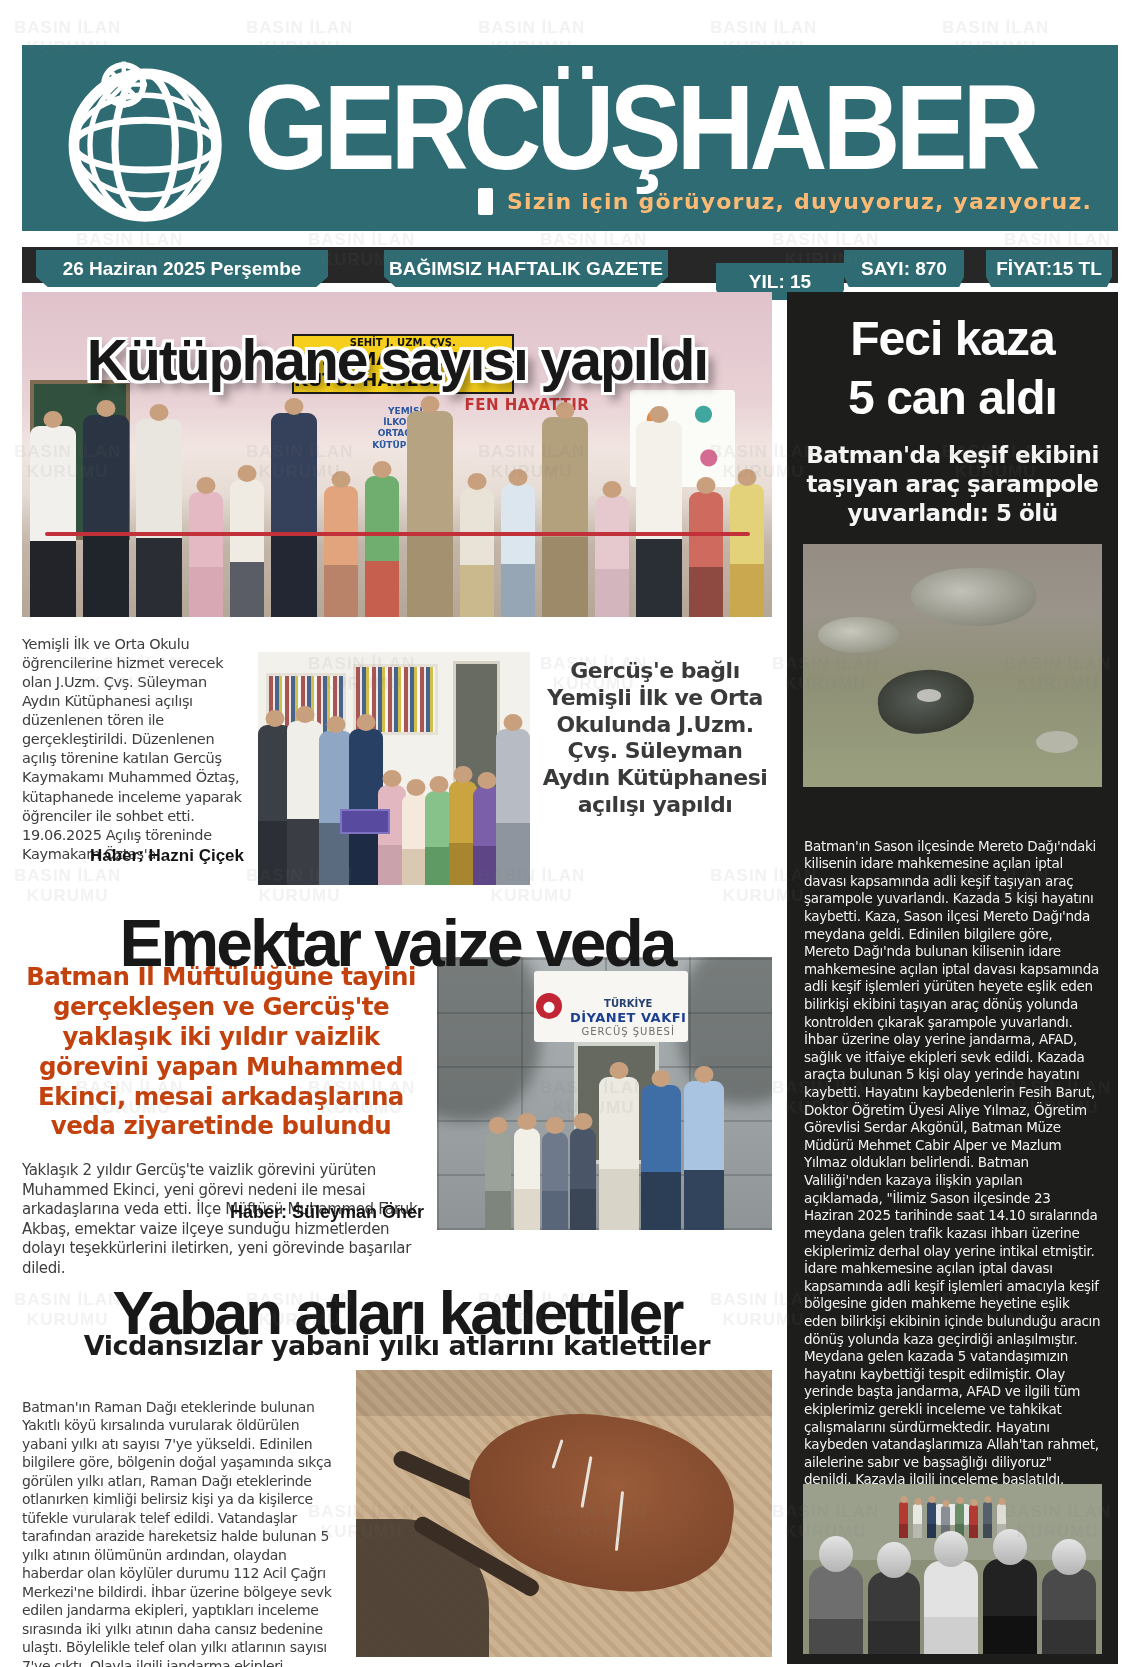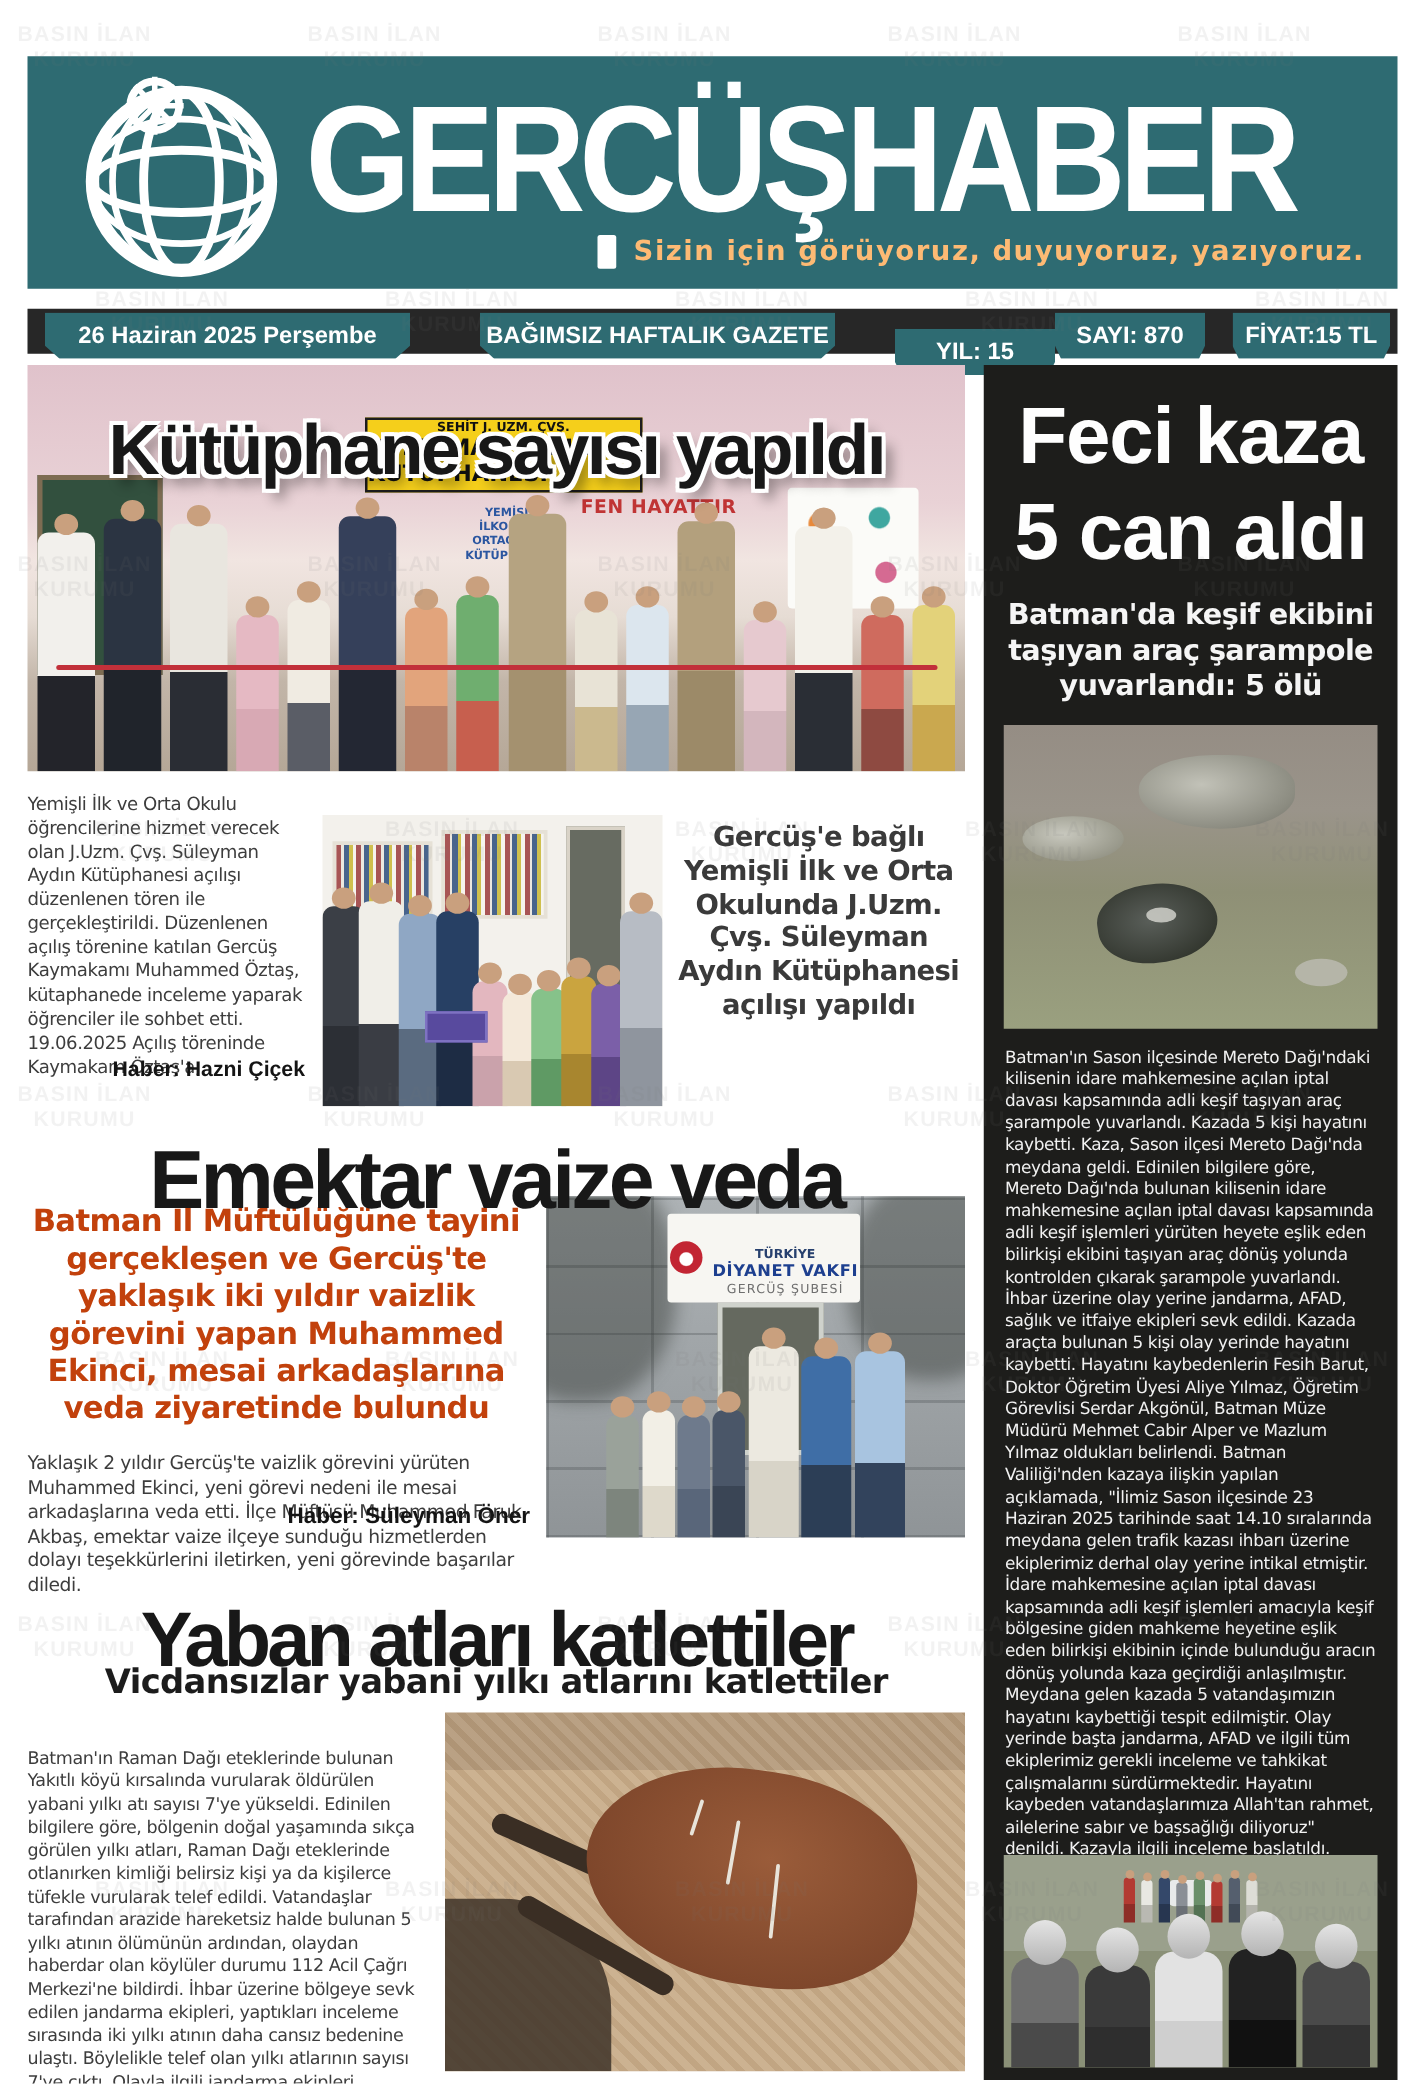--- a/index.html
+++ b/index.html
@@ -43,21 +43,21 @@
   .vaiz-sub{position:absolute;left:22px;top:962px;width:398px;text-align:center;font-weight:bold;
             font-size:24.5px;line-height:1.22;color:#c2410c;letter-spacing:-0.5px;}
   .vaiz-body{left:22px;top:1146px;width:402px;height:118px;font-size:15px;line-height:1.3;overflow:hidden;}
   .byline2{left:22px;top:1202px;width:402px;font-size:18px;}
   .at-sub{position:absolute;left:22px;top:1330px;width:750px;text-align:center;font-weight:bold;
           font-size:27px;color:#1c1c1c;letter-spacing:-0.5px;}
   .at-body{left:22px;top:1384px;width:326px;height:278px;font-size:14px;line-height:1.32;overflow:hidden;}
   
   .panel{position:absolute;left:787px;top:292px;width:331px;height:1372px;background:#1D1D1B;color:#fff;}
   .k-head{margin:20px 8px 0;text-align:center;font-family:"Liberation Sans",sans-serif;
-          font-weight:bold;font-size:64px;line-height:1.14;letter-spacing:-1px;color:#fefefe;}
+          font-weight:bold;font-size:48px;line-height:1.14;letter-spacing:-1px;color:#fefefe;}
   .k-sub{margin:16px 14px 0;text-align:center;font-weight:bold;font-size:23px;line-height:1.25;
          color:#f5f5f5;letter-spacing:-0.5px;}
   .k-body{position:absolute;top:532px;left:17px;right:17px;height:652px;overflow:hidden;
           font-size:13.5px;line-height:1.305;color:#f2f2f2;letter-spacing:-0.3px;text-align:left;}
   
   .photo{position:absolute;overflow:hidden;}
   .photo-main{left:22px;top:292px;width:750px;height:325px;
      background:linear-gradient(180deg,#e0c2cb 0%,#e9d2d6 34%,#f1e5e1 48%,#e6dcd4 62%,#c2b5a8 78%,#b5a797 100%);}
   .pm-board{position:absolute;left:8px;top:88px;width:92px;height:152px;background:#32503e;border:4px solid #7d6c52;}
   .pm-sign{position:absolute;left:36%;top:13%;width:29%;height:17%;background:#f5cf1b;border:2px solid #1d1d1d;

